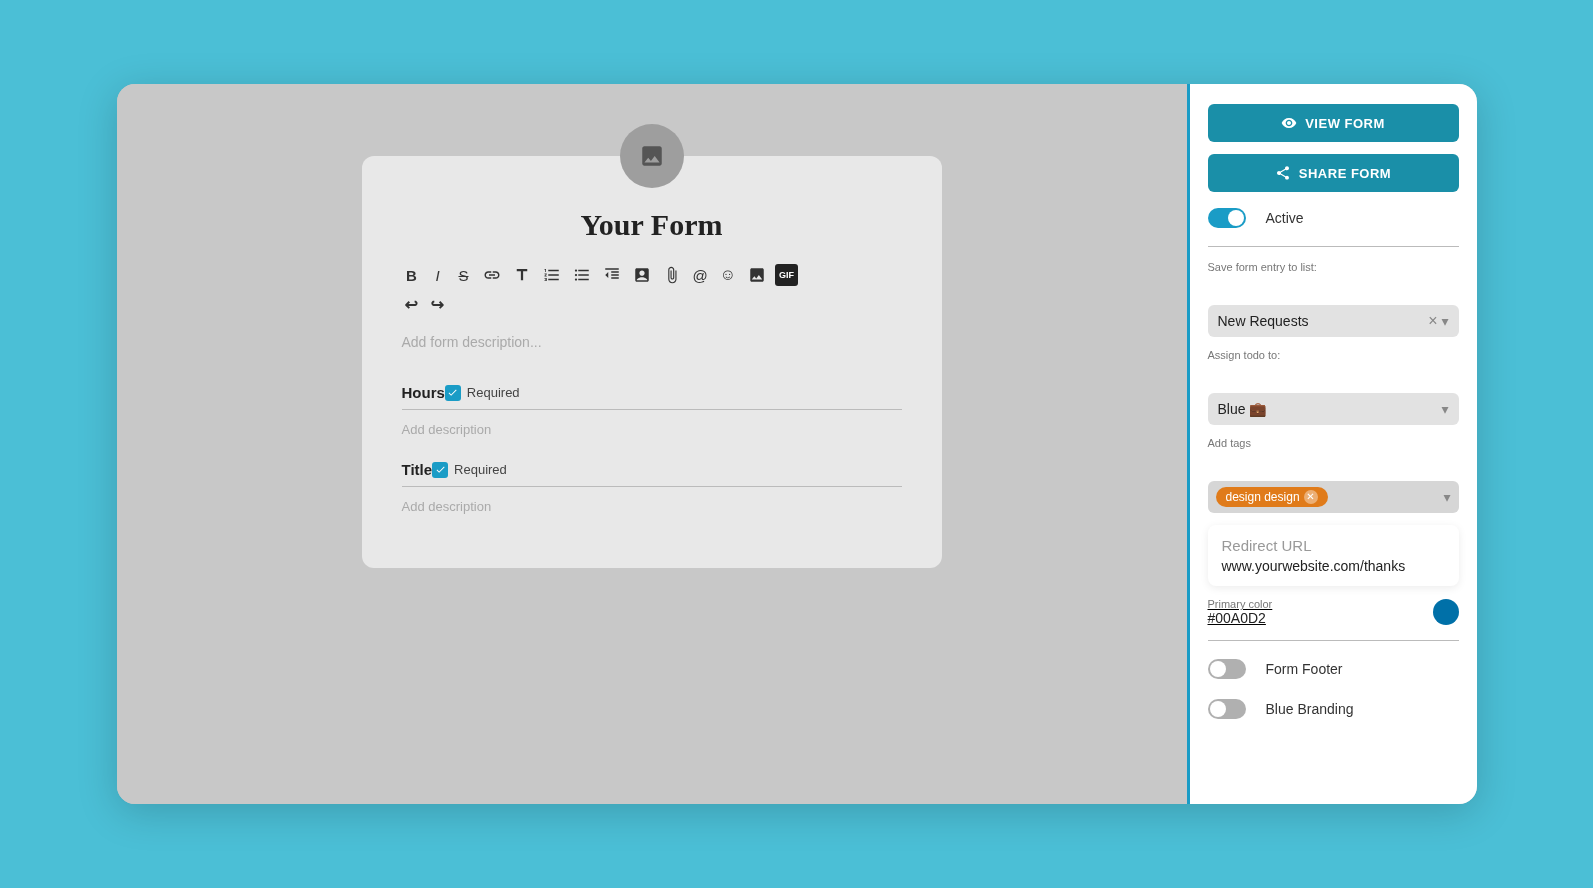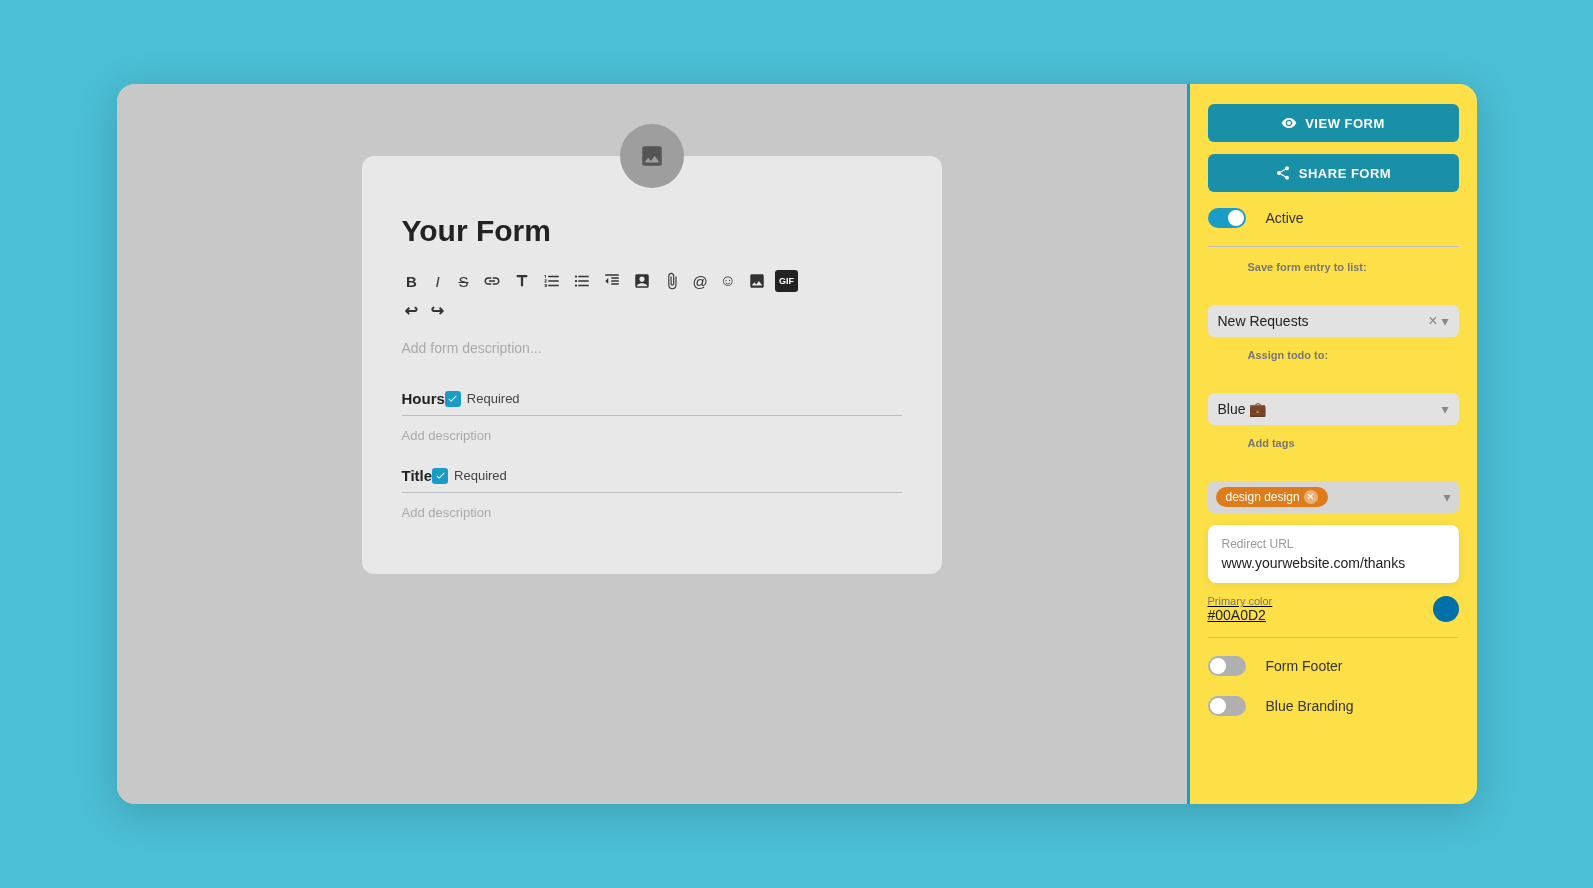--- a/index.html
+++ b/index.html
@@ -58,23 +58,24 @@
       padding: 50px 40px 30px 40px;
       width: 100%;
       max-width: 580px;
       position: relative;
       z-index: 1;
     }
     .form-title {
       font-size: 30px;
       font-weight: 600;
       color: #222;
-      text-align: left;
+      text-align: center;
       margin-bottom: 22px;
-      margin-top: 8px;
+      margin-top: 2px;
+      font-family: Liberation Serif, serif;
     }
     .toolbar {
       display: flex;
       flex-wrap: wrap;
       gap: 6px;
       margin-bottom: 8px;
       align-items: center;
     }
     .toolbar-btn {
       background: none;
@@ -140,21 +141,21 @@
       fill: white;
     }
     .field-desc {
       color: #aaa;
       font-size: 13px;
       padding: 4px 0;
     }
     
     .right-panel {
       width: 290px;
-      background: #fde047;
+      background: #ffffff;
       padding: 20px 18px;
       display: flex;
       flex-direction: column;
       gap: 12px;
       overflow-y: auto;
       border-left: 3px solid #1a9cc6;
     }
     .action-btn {
       width: 100%;
       padding: 11px 16px;
@@ -214,22 +215,21 @@
       font-weight: 500;
     }
     .settings-section {
       display: flex;
       flex-direction: column;
       gap: 4px;
     }
     .settings-label {
       font-size: 11px;
       color: #777;
-      font-weight: 700;
-      margin-left: 40px;
+      font-weight: 400;
     }
     .settings-field {
       background: #e2e2e2;
       border-radius: 6px;
       padding: 8px 10px;
       display: flex;
       align-items: center;
       justify-content: space-between;
       margin-top: 28px;
     }
@@ -285,21 +285,21 @@
       color: white;
       line-height: 1;
     }
     .redirect-card {
       background: white;
       border-radius: 8px;
       padding: 12px 14px;
       box-shadow: 0 2px 8px rgba(0,0,0,0.08);
     }
     .redirect-label {
-      font-size: 12px;
+      font-size: 15px;
       color: #999;
       margin-bottom: 4px;
     }
     .redirect-value {
       font-size: 14px;
       color: #222;
       font-weight: 400;
     }
     .color-row {
       display: flex;

